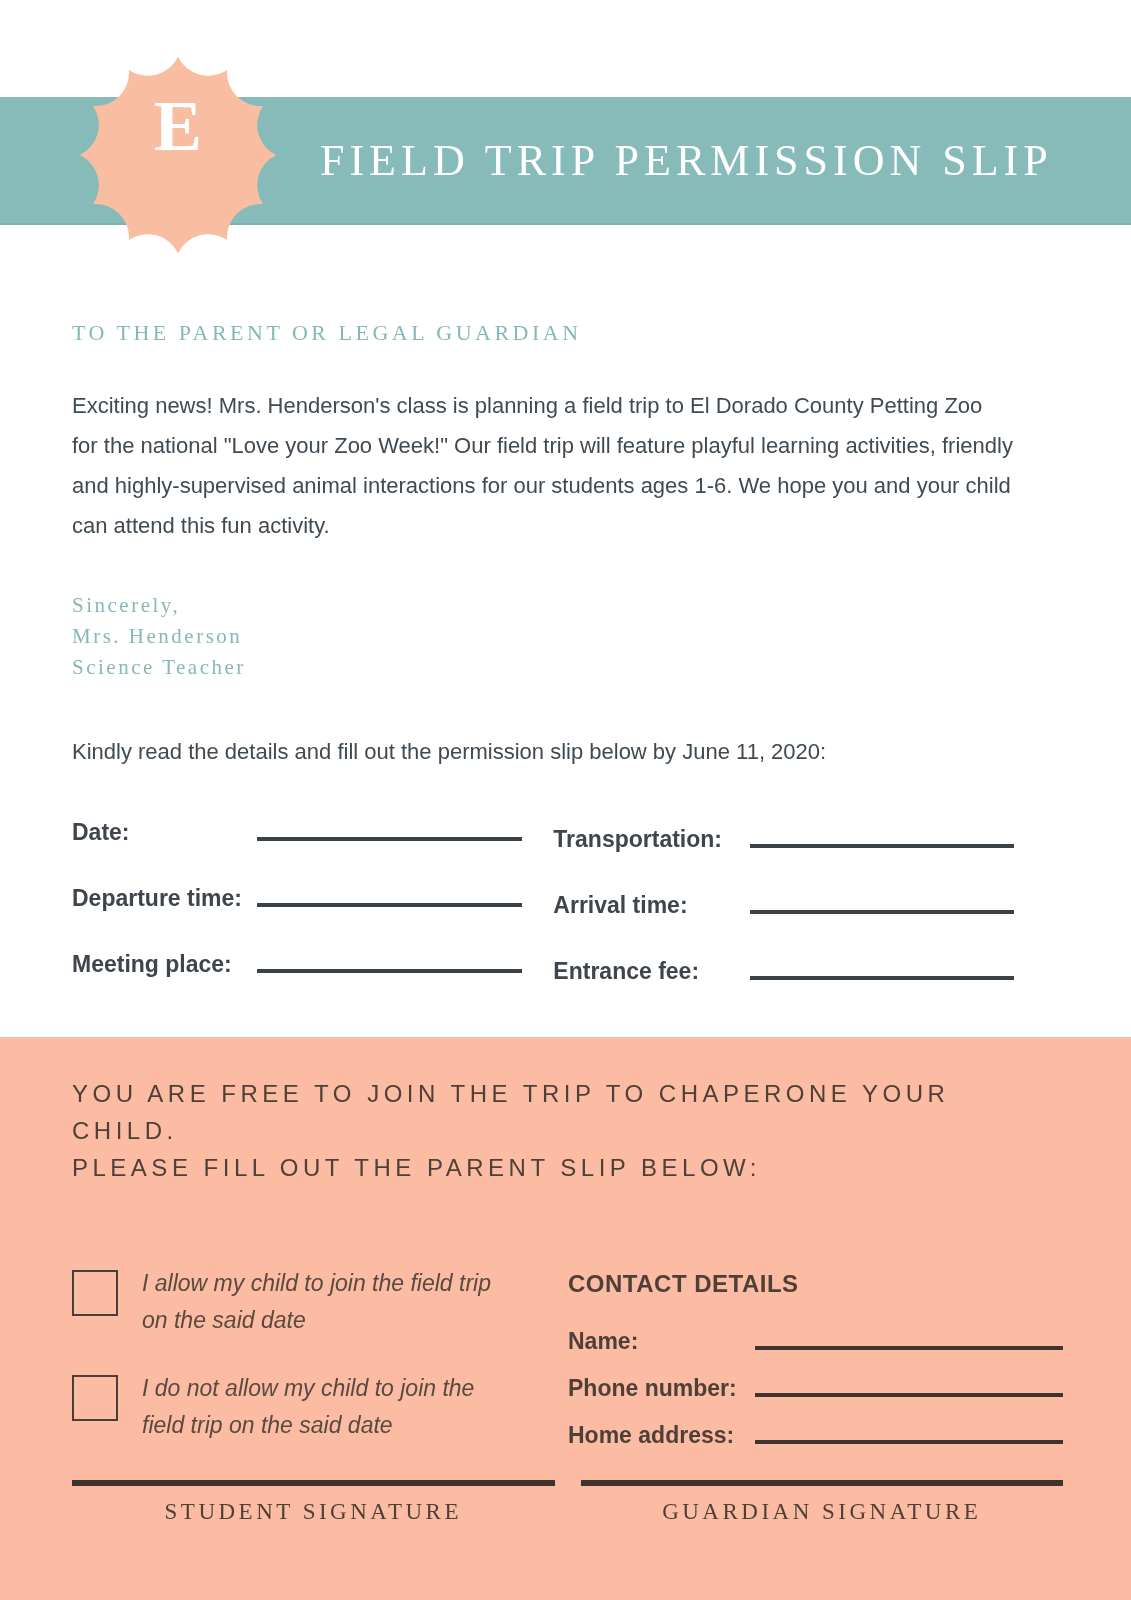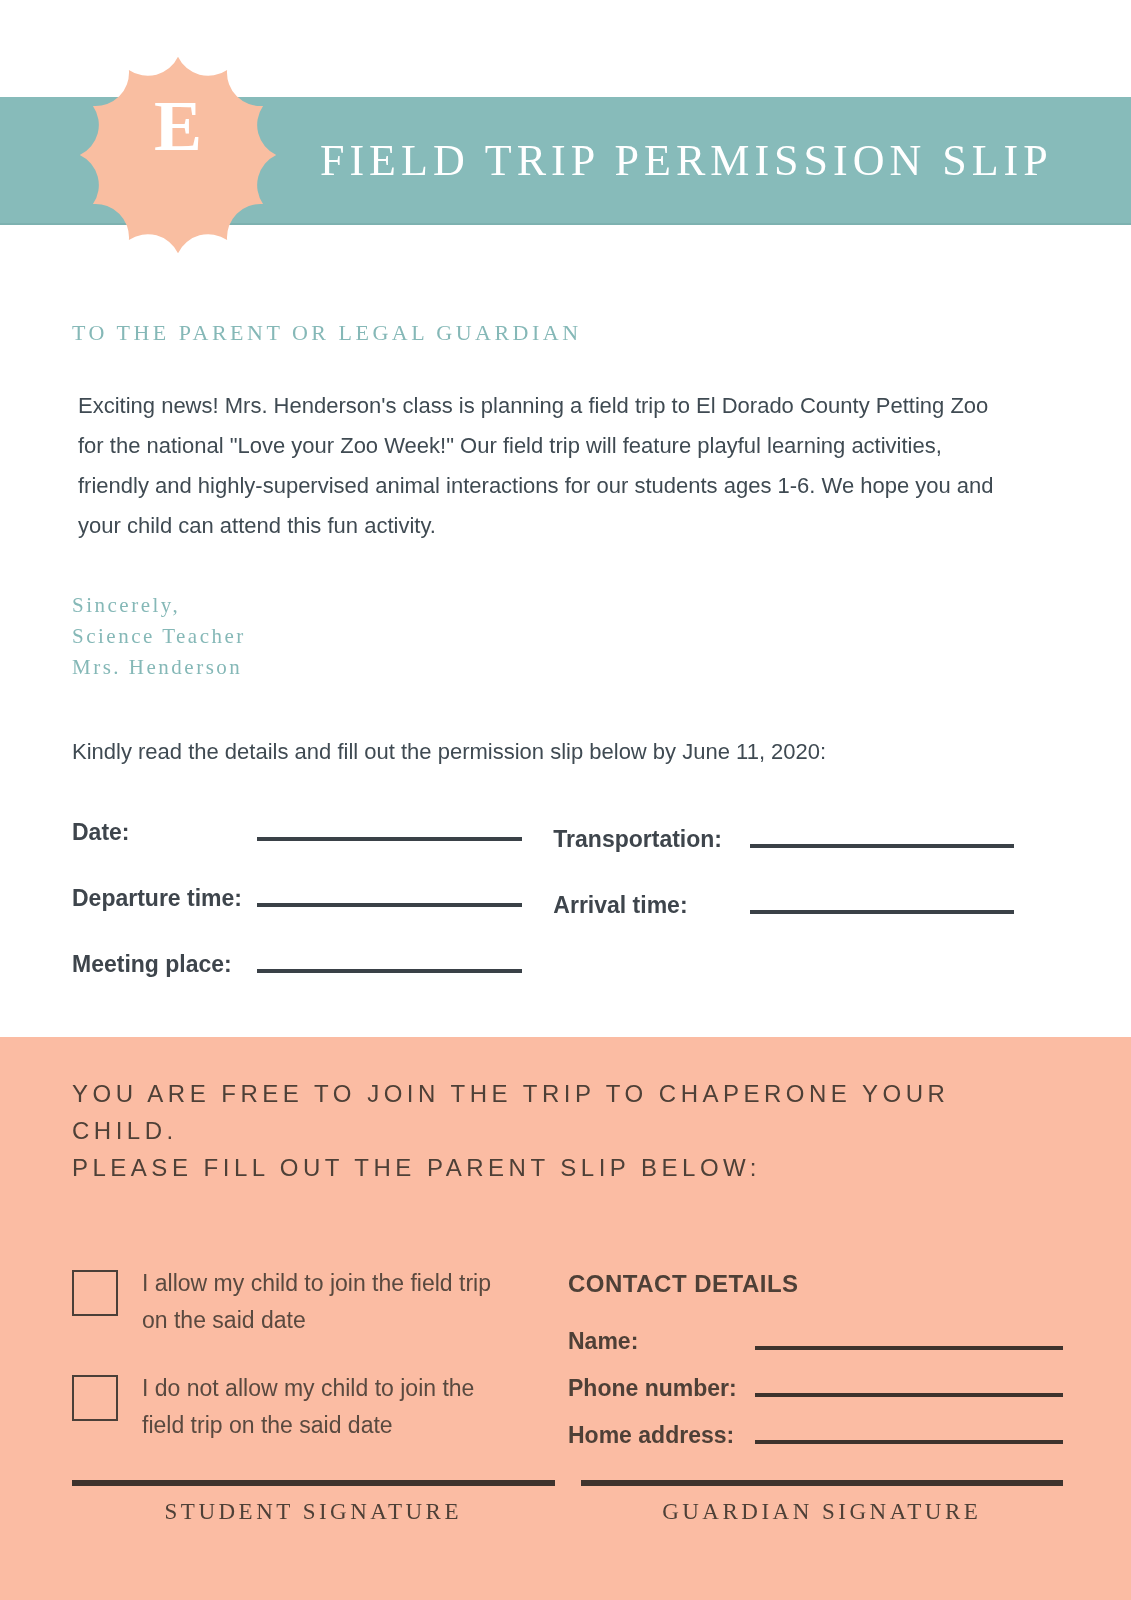--- a/index.html
+++ b/index.html
@@ -54,21 +54,21 @@
     text-align:center;color:var(--white);
     font-size:15px;letter-spacing:4px;line-height:21px;
   }
   
   .letter{position:absolute;left:72px;top:320px;width:942px;}
   .salutation{
     font-family:"Liberation Serif",serif;
     font-size:22px;letter-spacing:3.5px;
     color:var(--teal-text);
   }
-  .body-par{margin-top:40px;font-size:22px;line-height:40px;color:var(--ink);margin-left:6px;}
+  .body-par{margin-top:40px;font-size:22px;line-height:40px;color:var(--ink);}
   .closing{
     margin-top:44px;
     font-family:"Liberation Serif",serif;
     font-size:21px;letter-spacing:2.5px;line-height:31px;
     color:var(--teal-text);
   }
   .instruction{margin-top:56px;font-size:22px;color:var(--ink);}
   
   .details{margin-top:54px;display:flex;gap:31px;}
   .details-col{width:481px;}
@@ -84,21 +84,21 @@
     position:absolute;left:0;top:1037px;width:100%;height:563px;
     background:var(--peach-section);
     padding:38px 68px 0 72px;
   }
   .reply-heading{
     font-family:Liberation Sans, sans-serif;
     font-size:24px;letter-spacing:4.5px;line-height:37px;
     color:var(--brown-ink);
   }
   .reply-columns{display:flex;margin-top:84px;}
-  .choices{width:496px;}
+  .choices{width:496px;font-style:italic;}
   .choice{display:flex;align-items:flex-start;}
   .choice + .choice{margin-top:36px;}
   .checkbox{
     width:46px;height:46px;flex:0 0 46px;
     border:2px solid var(--checkbox-border);
     background:transparent;cursor:pointer;
   }
   .choice-label{
     margin-left:24px;width:360px;
     font-size:23px;line-height:37px;color:var(--brown-soft);
@@ -141,22 +141,22 @@
         A 34 34 0 0 0 50 -86.6 A 34 34 0 0 0 86.6 -50 A 34 34 0 0 0 100 0 Z"></path>
     </svg>
     <div class="badge-initial">E</div>
   </div>
 
   <div class="letter">
     <div class="salutation">TO THE PARENT OR LEGAL GUARDIAN</div>
     <div class="body-par">Exciting news! Mrs. Henderson's class is planning a field trip to El Dorado County Petting Zoo for the national "Love your Zoo Week!" Our field trip will feature playful learning activities, friendly and highly-supervised animal interactions for our students ages 1-6. We hope you and your child can attend this fun activity.</div>
     <div class="closing">
       <div>Sincerely,</div>
+      <div>Mrs. Henderson</div>
       <div>Science Teacher</div>
-      <div>Mrs. Henderson</div>
     </div>
     <div class="instruction">Kindly read the details and fill out the permission slip below by June 11, 2020:</div>
 
     <div class="details">
       <div class="details-col left">
         <div class="field-row">
           <span class="field-label">Date:</span>
           <span class="field-line"></span>
         </div>
         <div class="field-row">
@@ -168,20 +168,24 @@
           <span class="field-line"></span>
         </div>
       </div>
       <div class="details-col right">
         <div class="field-row">
           <span class="field-label">Transportation:</span>
           <span class="field-line"></span>
         </div>
         <div class="field-row">
           <span class="field-label">Arrival time:</span>
+          <span class="field-line"></span>
+        </div>
+        <div class="field-row">
+          <span class="field-label">Entrance fee:</span>
           <span class="field-line"></span>
         </div>
       </div>
     </div>
   </div>
 
   <div class="reply">
     <div class="reply-heading">
       <div>YOU ARE FREE TO JOIN THE TRIP TO CHAPERONE YOUR CHILD.</div>
       <div>PLEASE FILL OUT THE PARENT SLIP BELOW:</div>

